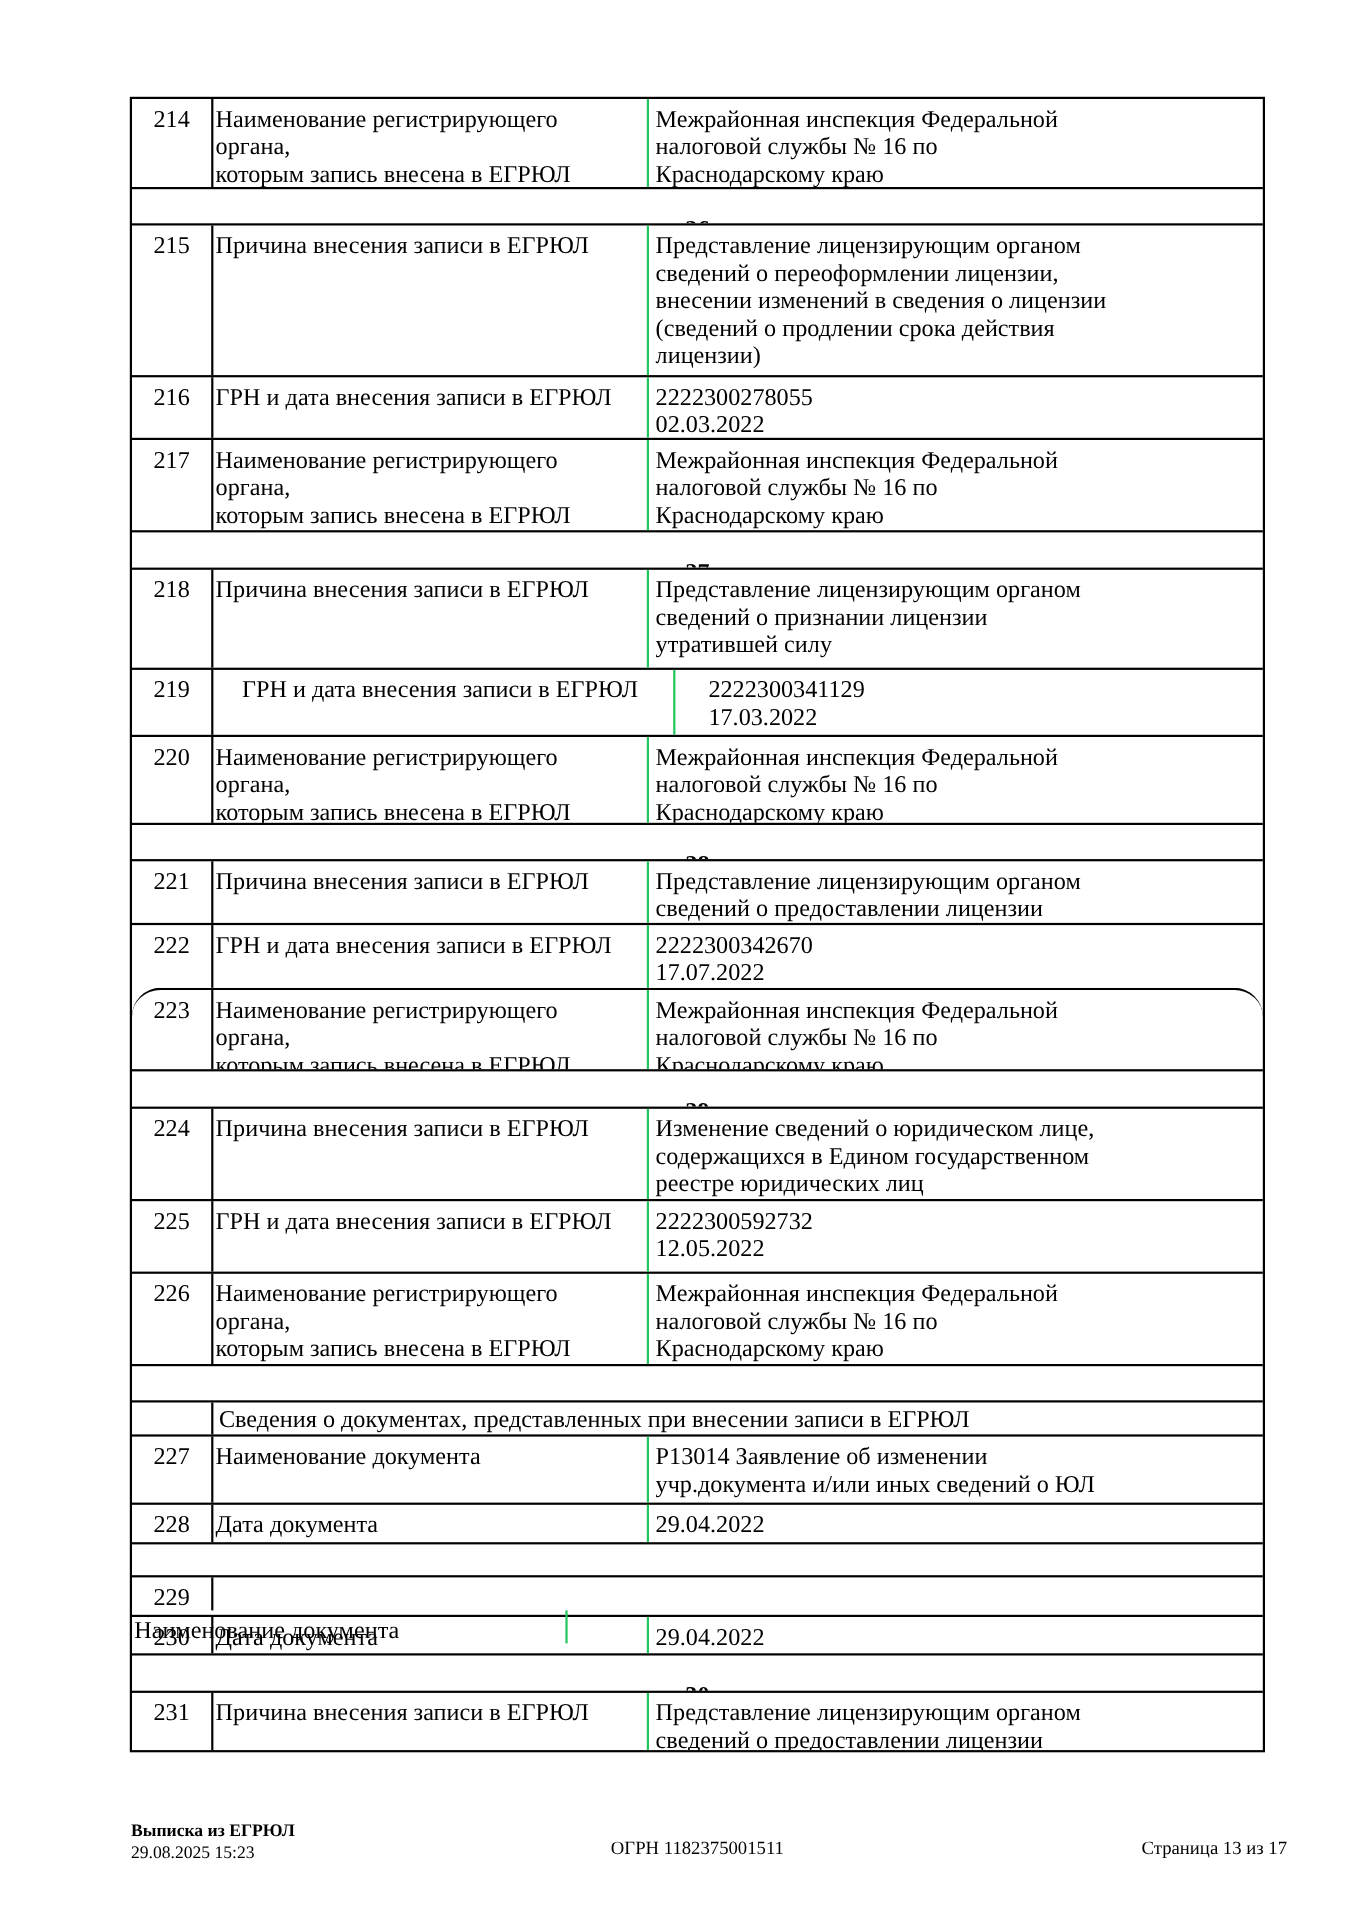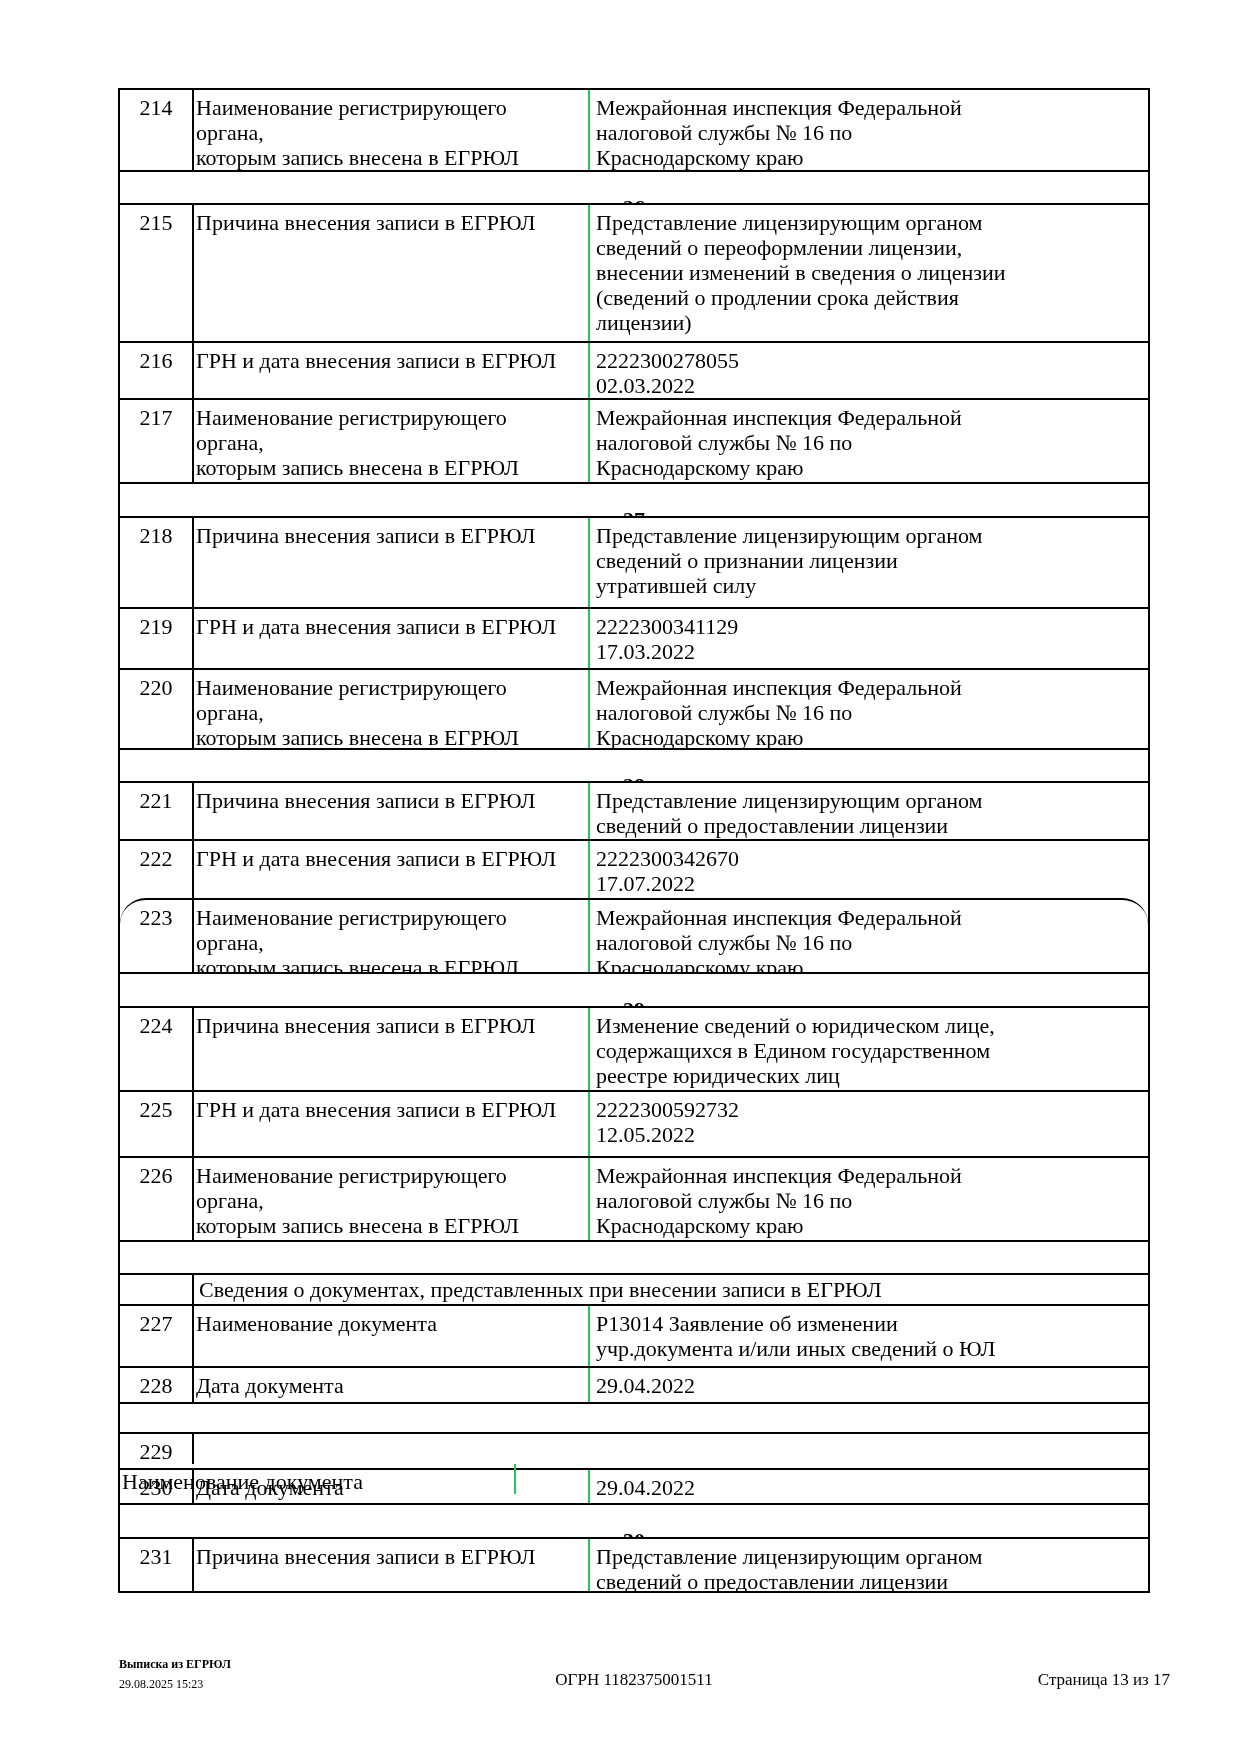--- a/index.html
+++ b/index.html
@@ -17,21 +17,21 @@
   }
   .trow{display:flex;border-top:2px solid #000;box-sizing:content-box;}
   .trow:first-child{border-top:none;}
   .cell{box-sizing:border-box;overflow:hidden;}
   .cell.num{width:74px;border-right:2px solid #000;text-align:center;padding-top:5px;flex:none;}
   .cell.label{width:396px;border-right:2px solid #22c55e;padding:5px 8px 0 2px;white-space:pre-line;flex:none;}
   .cell.value{flex:1;padding:5px 8px 0 6px;white-space:pre-line;}
   .trow.section .cell.section-num{flex:1;text-align:center;font-weight:700;padding-top:3px;margin-top:20px;}
   .trow.spacer .cell.empty{flex:1;}
   .cell.span-text{flex:1;padding:2px 8px 0 5px;white-space:nowrap;}
-  .footer-left{position:absolute;left:119px;top:1656px;font-size:12px;line-height:17px;}
+  .footer-left{position:absolute;left:119px;top:1656px;font-size:16px;line-height:17px;}
   .footer-title{font-weight:700;margin-bottom:3px;}
   .footer-center{position:absolute;left:118px;width:1032px;top:1670px;text-align:center;font-size:17px;line-height:19px;}
   .footer-right{position:absolute;left:118px;width:1052px;top:1670px;text-align:right;font-size:17px;line-height:19px;}
 </style>
 </head>
 <body>
 
 <div class="page">
 
   <div class="egrul-table" id="egrul-table">
@@ -72,21 +72,21 @@
       <div class="trow section" style="height: 32px;">
         <div class="cell section-num">27</div>
       </div>
       <div class="trow entry" style="height: 89px;">
         <div class="cell num">218</div>
         <div class="cell label">Причина внесения записи в ЕГРЮЛ</div>
         <div class="cell value">Представление лицензирующим органом
 сведений о признании лицензии
 утратившей силу</div>
       </div>
-      <div class="trow entry" style="height: 59px;">
+      <div class="trow entry" style="height: 59px; gap: 24px;">
         <div class="cell num">219</div>
         <div class="cell label">ГРН и дата внесения записи в ЕГРЮЛ</div>
         <div class="cell value">2222300341129
 17.03.2022</div>
       </div>
       <div class="trow entry" style="height: 78px;">
         <div class="cell num">220</div>
         <div class="cell label">Наименование регистрирующего органа,
 которым запись внесена в ЕГРЮЛ</div>
         <div class="cell value">Межрайонная инспекция Федеральной

